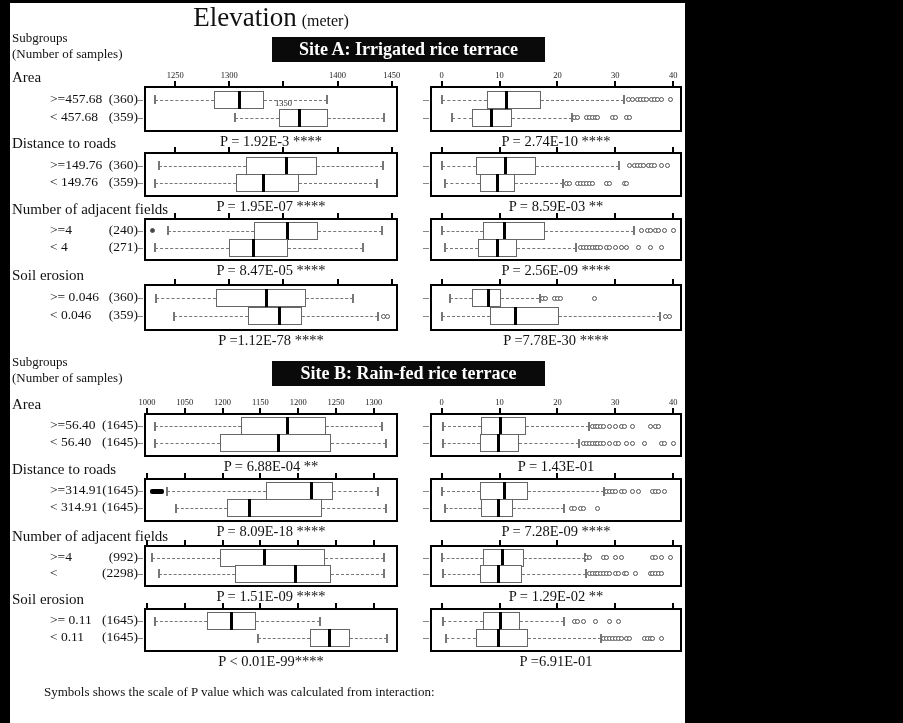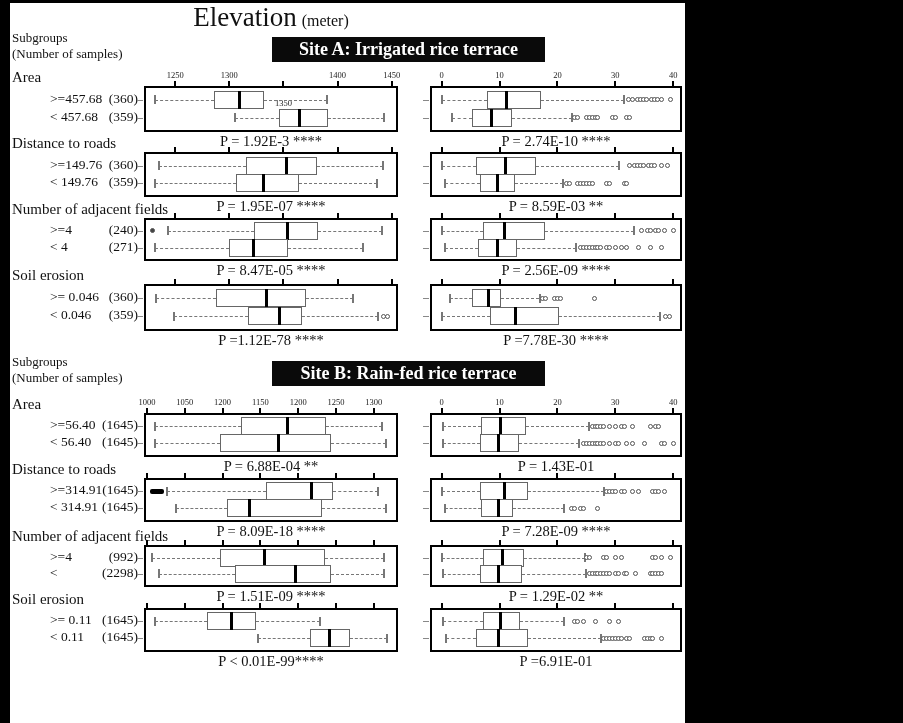--- a/index.html
+++ b/index.html
@@ -658,13 +658,14 @@
       <div class="outlier" style="left: 624.406px; top: 635.86px;"></div>
       <div class="outlier" style="left: 627.3px; top: 635.86px;"></div>
       <div class="outlier" style="left: 641.771px; top: 635.86px;"></div>
       <div class="outlier" style="left: 644.665px; top: 635.86px;"></div>
       <div class="outlier" style="left: 647.559px; top: 635.86px;"></div>
       <div class="outlier" style="left: 650.453px; top: 635.86px;"></div>
       <div class="outlier" style="left: 659.135px; top: 635.86px;"></div>
       <div class="p-label" style="left: 433px; top: 653px; width: 246px;">P =6.91E-01</div>
     </div>
 
+  <div class="footnote" style="left:44px;top:684px;">Symbols shows the scale of  P value which was calculated from interaction:</div>
 </div>
 
 </body></html>

